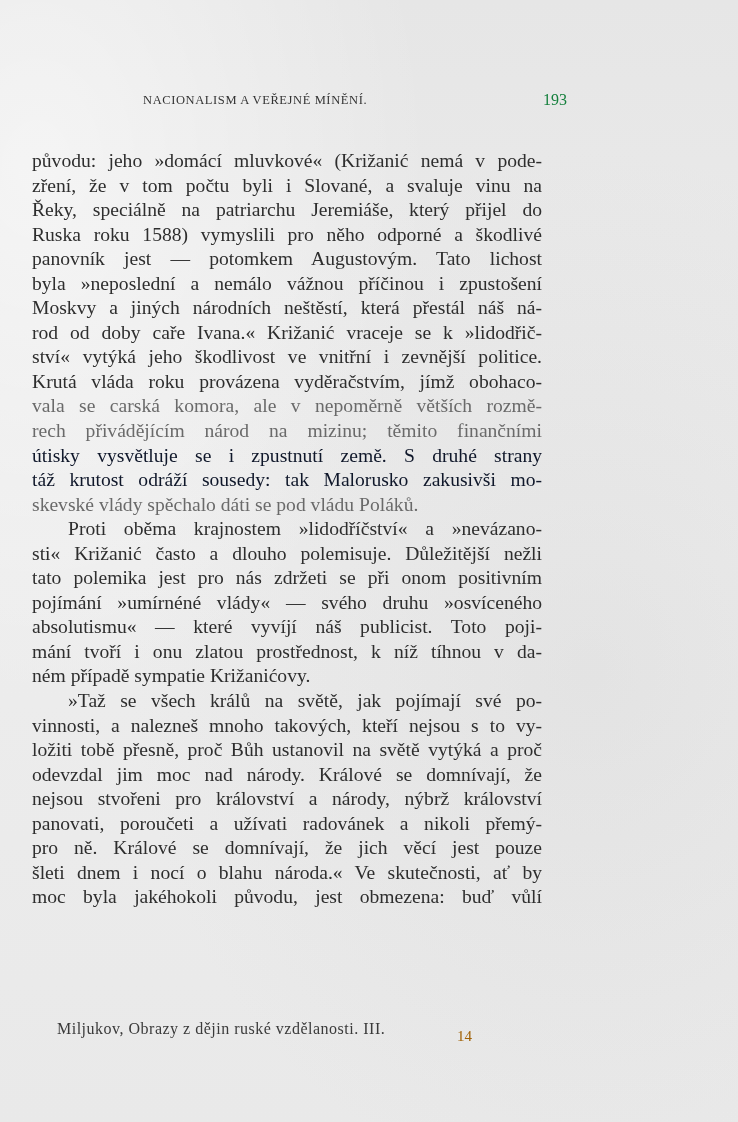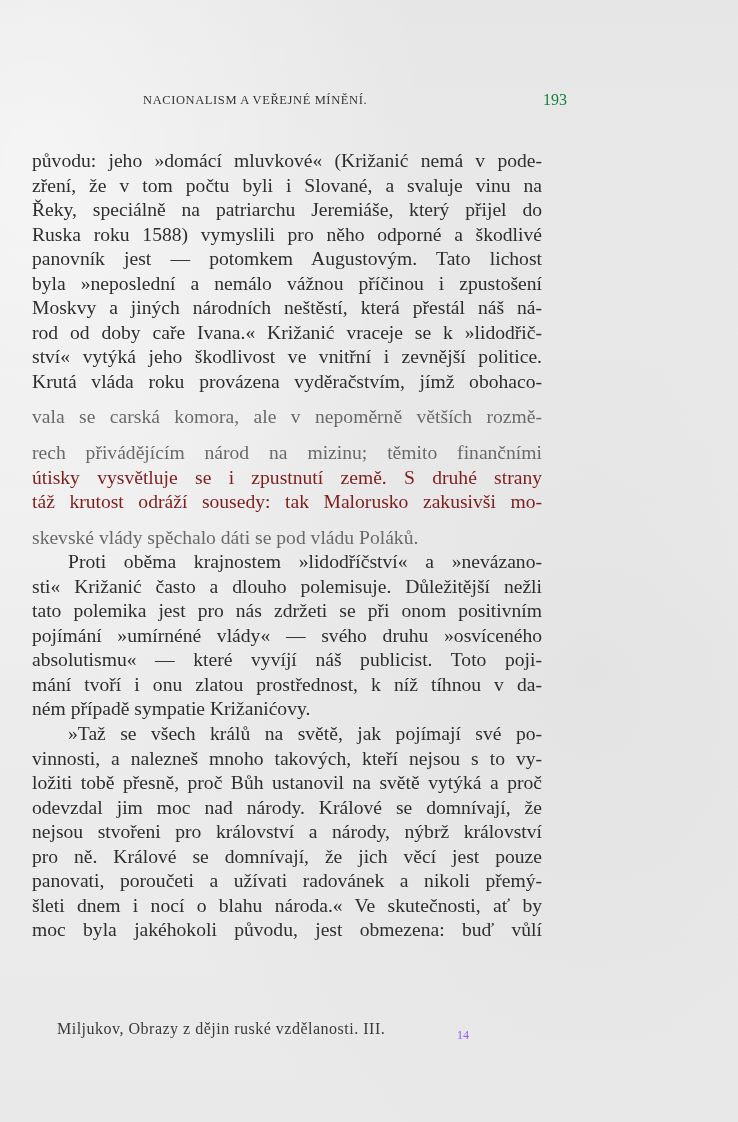--- a/index.html
+++ b/index.html
@@ -67,24 +67,23 @@
       overflow: visible;
     }
     .line.last {
       text-align-last: left;
     }
     .line.indent {
       padding-left: 36px;
     }
     .line.faded {
       color: #6a6a6a;
-      margin-top: 11px;
     }
     .line.veryfaded {
-      color: #7f1d1d;
+      color: #0f172a;
     }
     .footer {
       position: absolute;
       top: 1020px;
       left: 57px;
       width: 460px;
       height: 40px;
       font-family: "Liberation Serif", "DejaVu Serif", serif;
     }
     .footer-signature {
@@ -93,22 +92,22 @@
       top: 0;
       font-size: 16px;
       font-weight: normal;
       letter-spacing: 0.5px;
       color: #3a3a3a;
     }
     .footer-sheet {
       position: absolute;
       left: 400px;
       top: 8px;
-      font-size: 12px;
-      color: #8b5cf6;
+      font-size: 15px;
+      color: #a16207;
     }
   </style>
 </head>
 <body>
 
 <div class="page">
 
   <div class="running-head">
     <span class="running-title">NACIONALISM A VEŘEJNÉ MÍNĚNÍ.</span>
     <span class="page-number">193</span>
@@ -135,22 +134,22 @@
     <span class="line">tato polemika jest pro nás zdržeti se při onom positivním</span>
     <span class="line">pojímání »umírnéné vlády« — svého druhu »osvíceného</span>
     <span class="line">absolutismu« — které vyvíjí náš publicist. Toto poji-</span>
     <span class="line">mání tvoří i onu zlatou prostřednost, k níž tíhnou v da-</span>
     <span class="line last">ném případě sympatie Križanićovy.</span>
     <span class="line indent">»Taž se všech králů na světě, jak pojímají své po-</span>
     <span class="line">vinnosti, a nalezneš mnoho takových, kteří nejsou s to vy-</span>
     <span class="line">ložiti tobě přesně, proč Bůh ustanovil na světě vytýká a proč</span>
     <span class="line">odevzdal jim moc nad národy. Králové se domnívají, že</span>
     <span class="line">nejsou stvořeni pro království a národy, nýbrž království</span>
+    <span class="line">panovati, poroučeti a užívati radovánek a nikoli přemý-</span>
     <span class="line">pro ně. Králové se domnívají, že jich věcí jest pouze</span>
-    <span class="line">panovati, poroučeti a užívati radovánek a nikoli přemý-</span>
     <span class="line">šleti dnem i nocí o blahu národa.« Ve skutečnosti, ať by</span>
     <span class="line">moc byla jakéhokoli původu, jest obmezena: buď vůlí</span>
   </div>
 
   <div class="footer">
     <span class="footer-signature">Miljukov, Obrazy z dějin ruské vzdělanosti. III.</span>
     <span class="footer-sheet">14</span>
   </div>
 
 </div>

